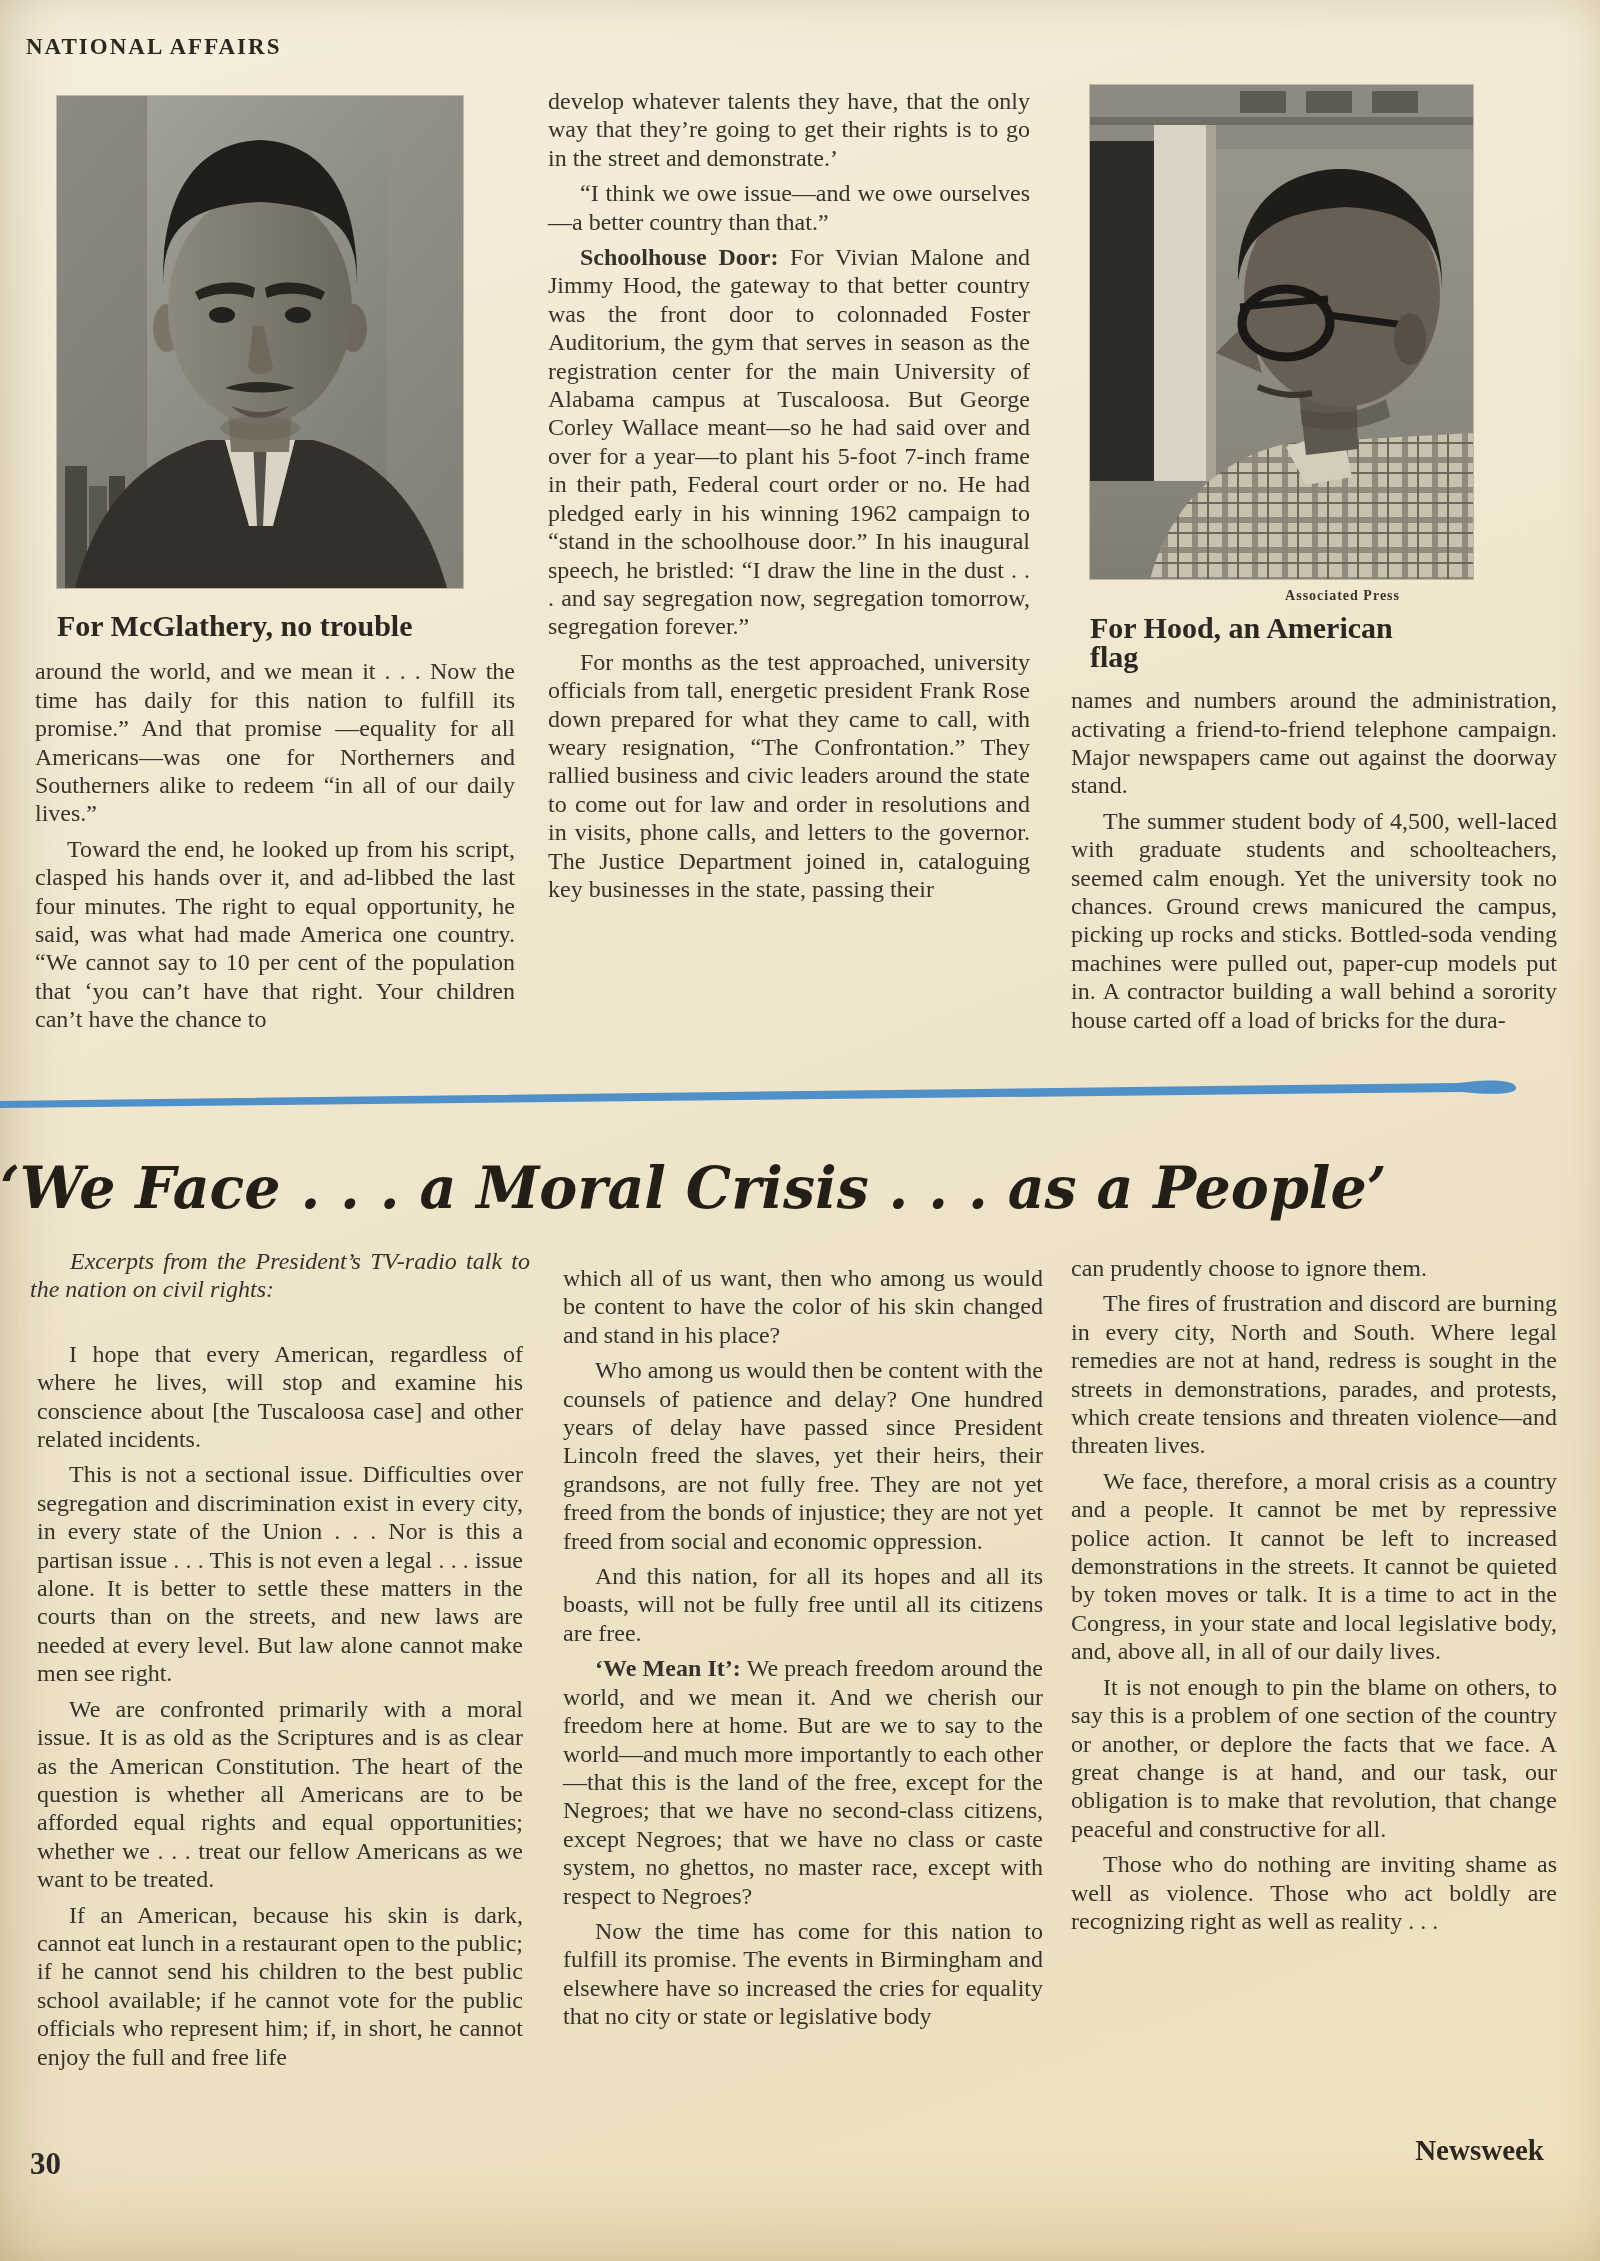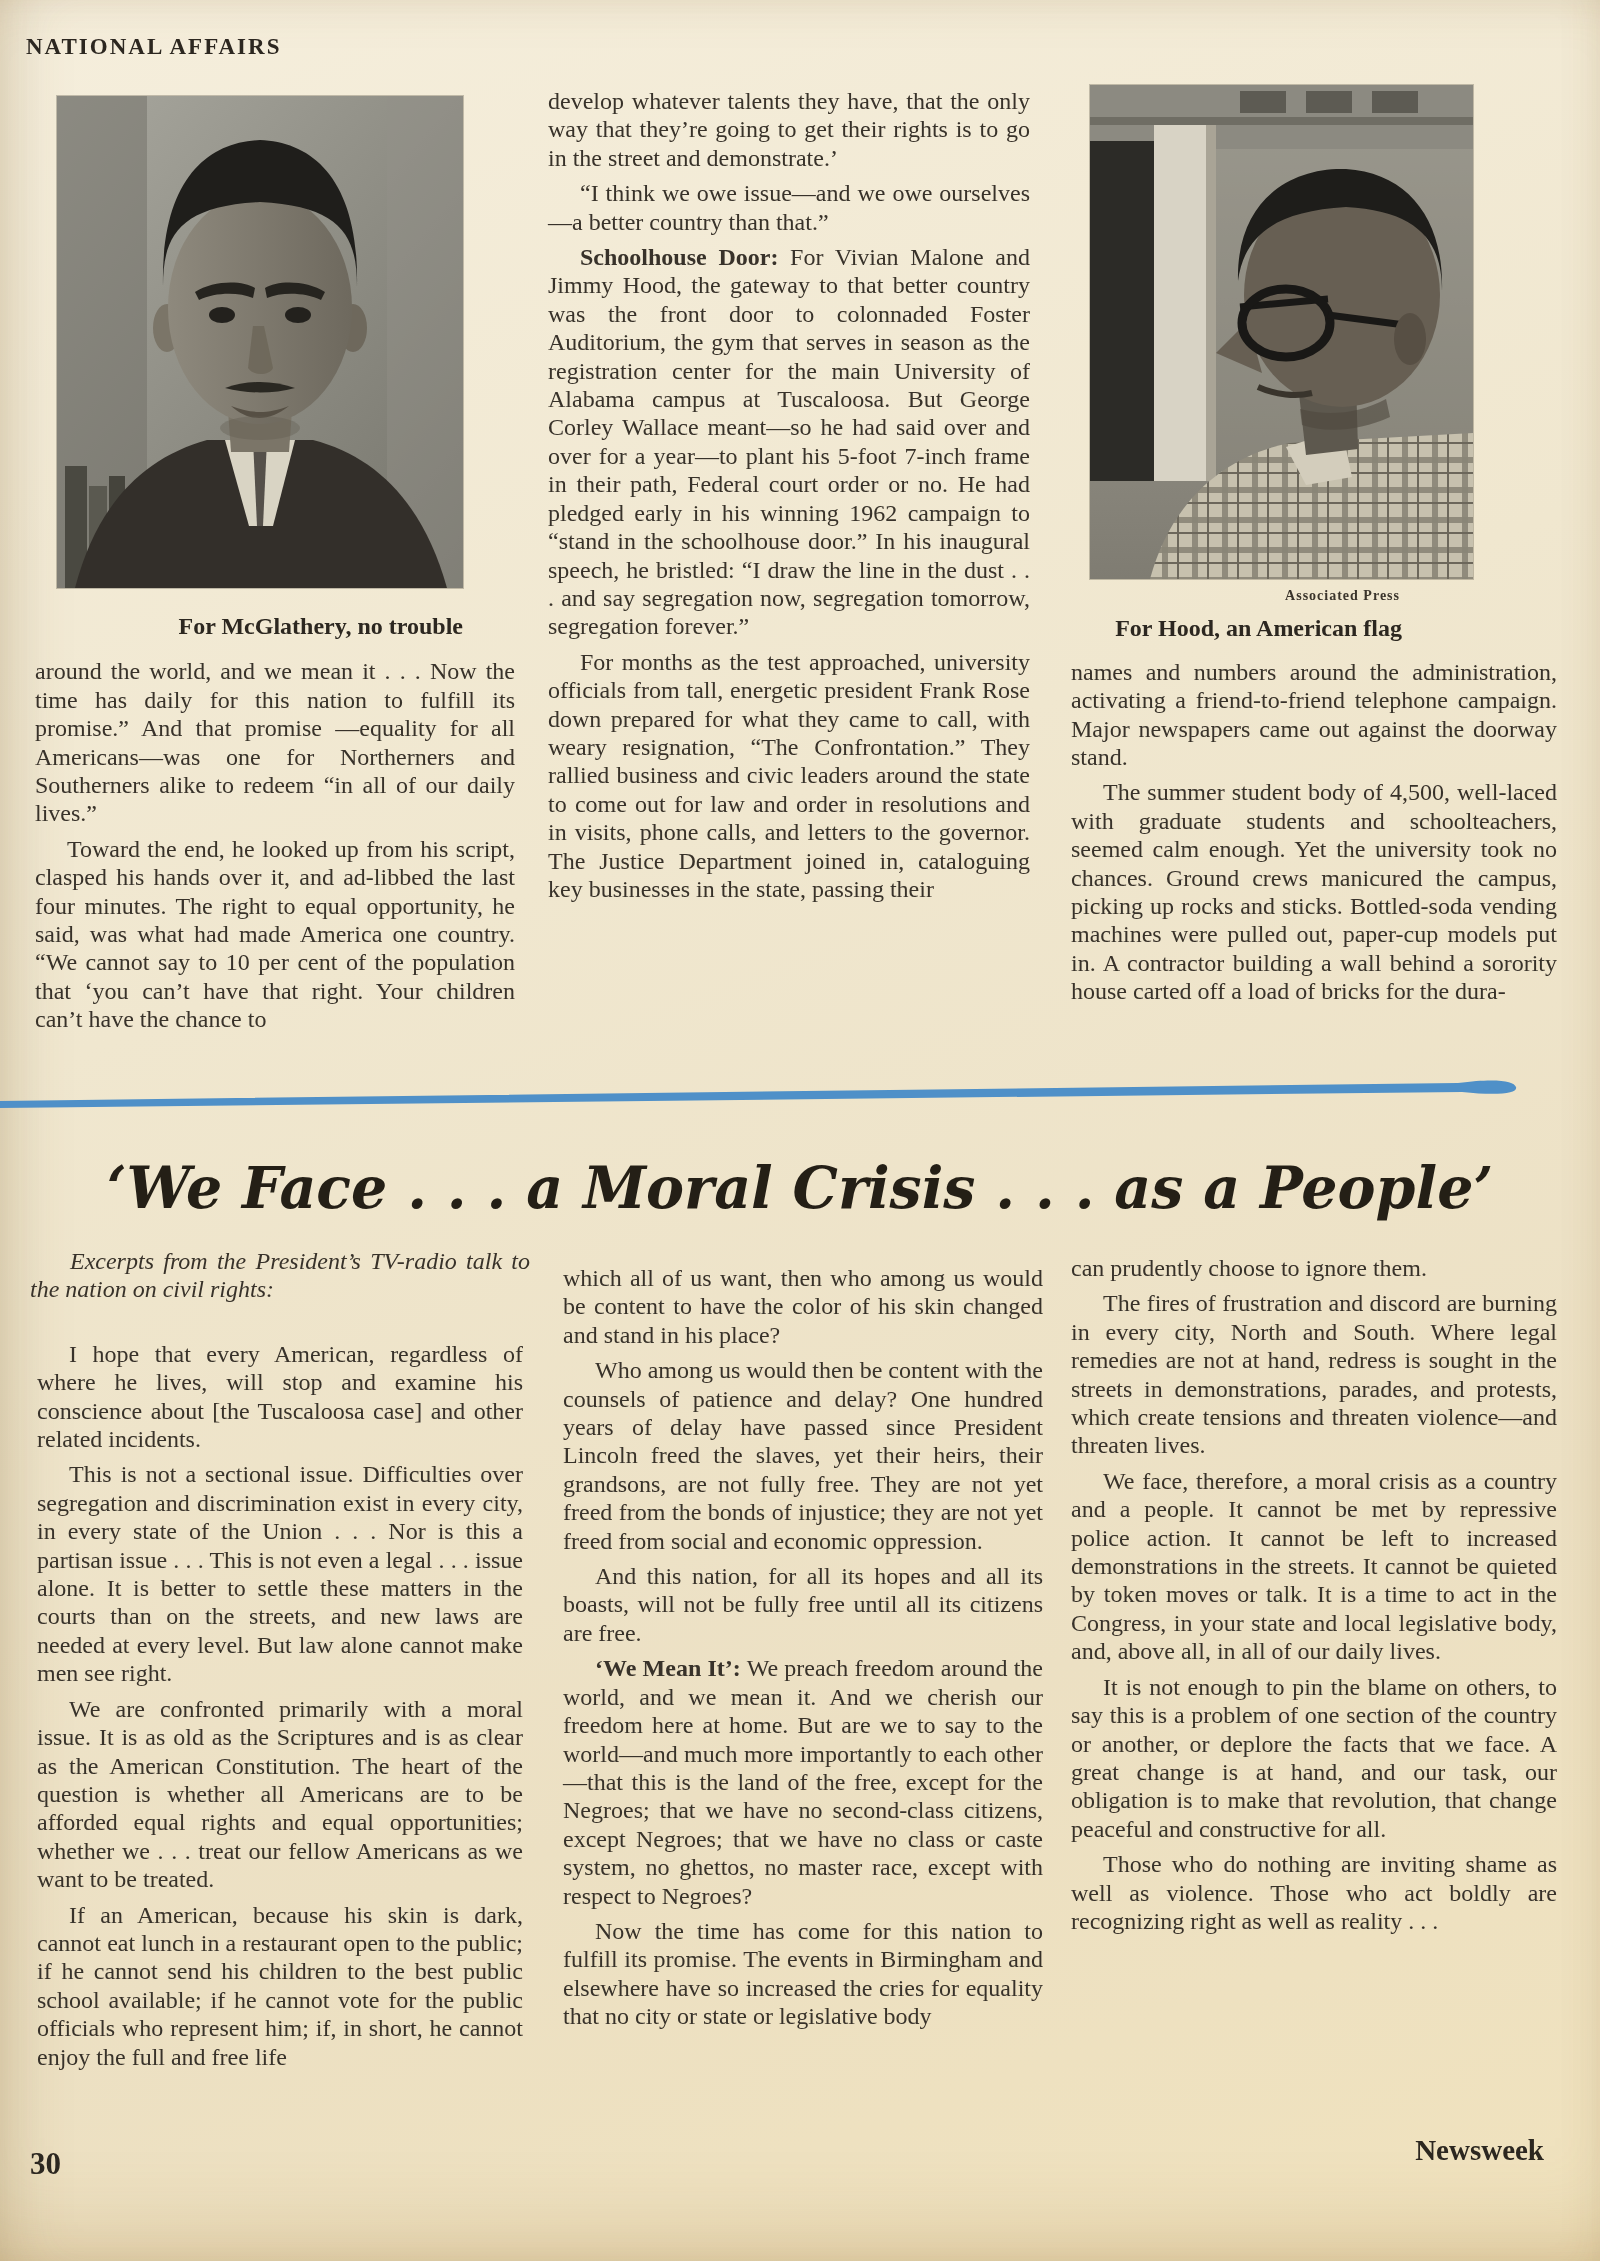--- a/index.html
+++ b/index.html
@@ -23,30 +23,29 @@
   .col{position:absolute;text-align:justify;font-size:24px;line-height:28.4px;}
   .col p{margin:7px;}
   .ind{text-indent:32px;}
   .col-left{left:28px;top:88px;width:494px;}
   .col-mid{left:541px;top:80px;width:496px;}
   .col-right{left:1064px;top:83px;width:500px;}
   figure{margin:0;}
   .photo-left{margin:8px 0 0 29px;width:406px;}
   .photo-right{margin:2px 0 0 18px;width:312px;padding-left:8px;}
   .photo-frame{display:block;box-shadow:0 0 0 1px rgba(40,35,25,.25);}
-  .caption{font-weight:bold;font-size:24px;text-align:right;margin-top:24px;text-indent:0;color:#2c2720;}
+  .caption{font-weight:bold;font-size:30px;text-align:left;margin-top:24px;text-indent:0;color:#2c2720;}
   .photo-right .caption{margin-top:4px;}
   .credit{font-size:14px;font-weight:bold;text-align:right;letter-spacing:1px;margin-top:3px;color:#3a342b;padding-right:2px;}
   .col-left .first-after-photo{margin-top:17px;}
   .col-right .first-after-photo{margin-top:15px;}
   .divider{position:absolute;left:0;top:1076px;width:1540px;height:40px;}
   .divider path{fill:var(--accent-blue,#4f90c8);}
   .headline{
     position:absolute;left:0;top:1138px;width:1600px;
-    text-align:center;
     font-family:"DejaVu Serif",serif;font-style:italic;font-weight:bold;
     font-size:57px;color:#241f16;letter-spacing:0;margin-top:16px;
   }
   .fcol1{left:30px;top:1247px;width:500px;}
   .fcol2{left:556px;top:1257px;width:494px;}
   .fcol3{left:1064px;top:1247px;width:500px;}
   .intro{font-style:italic;text-indent:40px;margin:0 0 36px 0 !important;}
   .lead{font-weight:bold;}
   .page-num{position:absolute;left:30px;top:2146px;font-size:31px;font-weight:bold;color:#2c2720;}
   .brand{position:absolute;right:56px;top:2134px;font-size:29px;font-weight:bold;color:#2c2720;}

